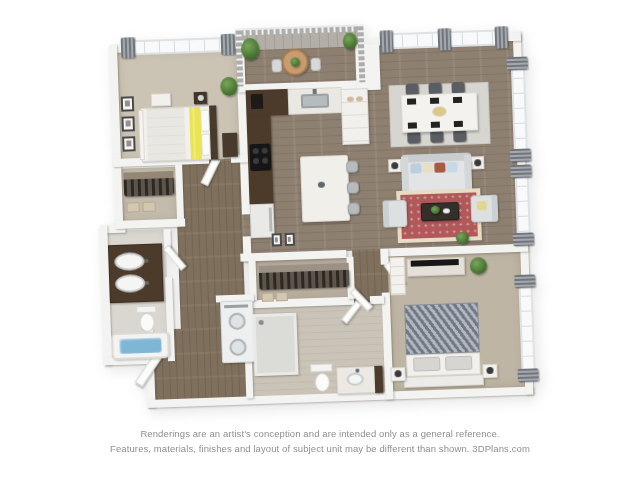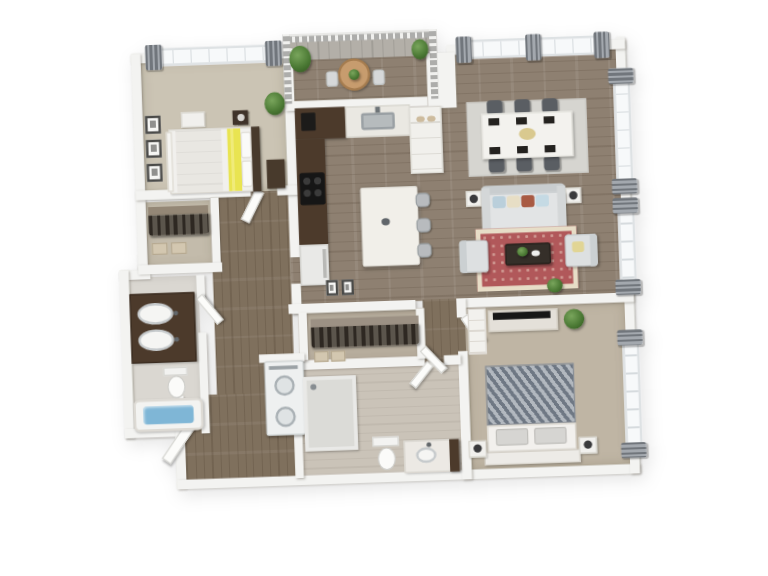--- a/index.html
+++ b/index.html
@@ -245,14 +245,16 @@
     <div class="a" style="left:341px;top:335px;width:27px;height:14px;background:#d6d5d2;border:1px solid #c0bfbb;border-radius:2px"></div>
     <div class="a" style="left:299px;top:354px;width:80px;height:11px;background:#edebe7;border:1px solid #d6d2ca;box-shadow:1px 1px 2px rgba(0,0,0,.25)"></div>
     <div class="a wf" style="left:286px;top:344px;width:15px;height:14px"></div>
     <div class="a lamp" style="left:290px;top:347px;width:7px;height:7px"></div>
     <div class="a wf" style="left:378px;top:344px;width:15px;height:14px"></div>
     <div class="a lamp" style="left:382px;top:347px;width:7px;height:7px"></div>
 
   </div>
 
   <div class="disclaimer">
+    <div>Renderings are an artist's conception and are intended only as a general reference.</div>
+    <div>Features, materials, finishes and layout of subject unit may be different than shown. 3DPlans.com</div>
   </div>
 </div>
 
 </body></html>

